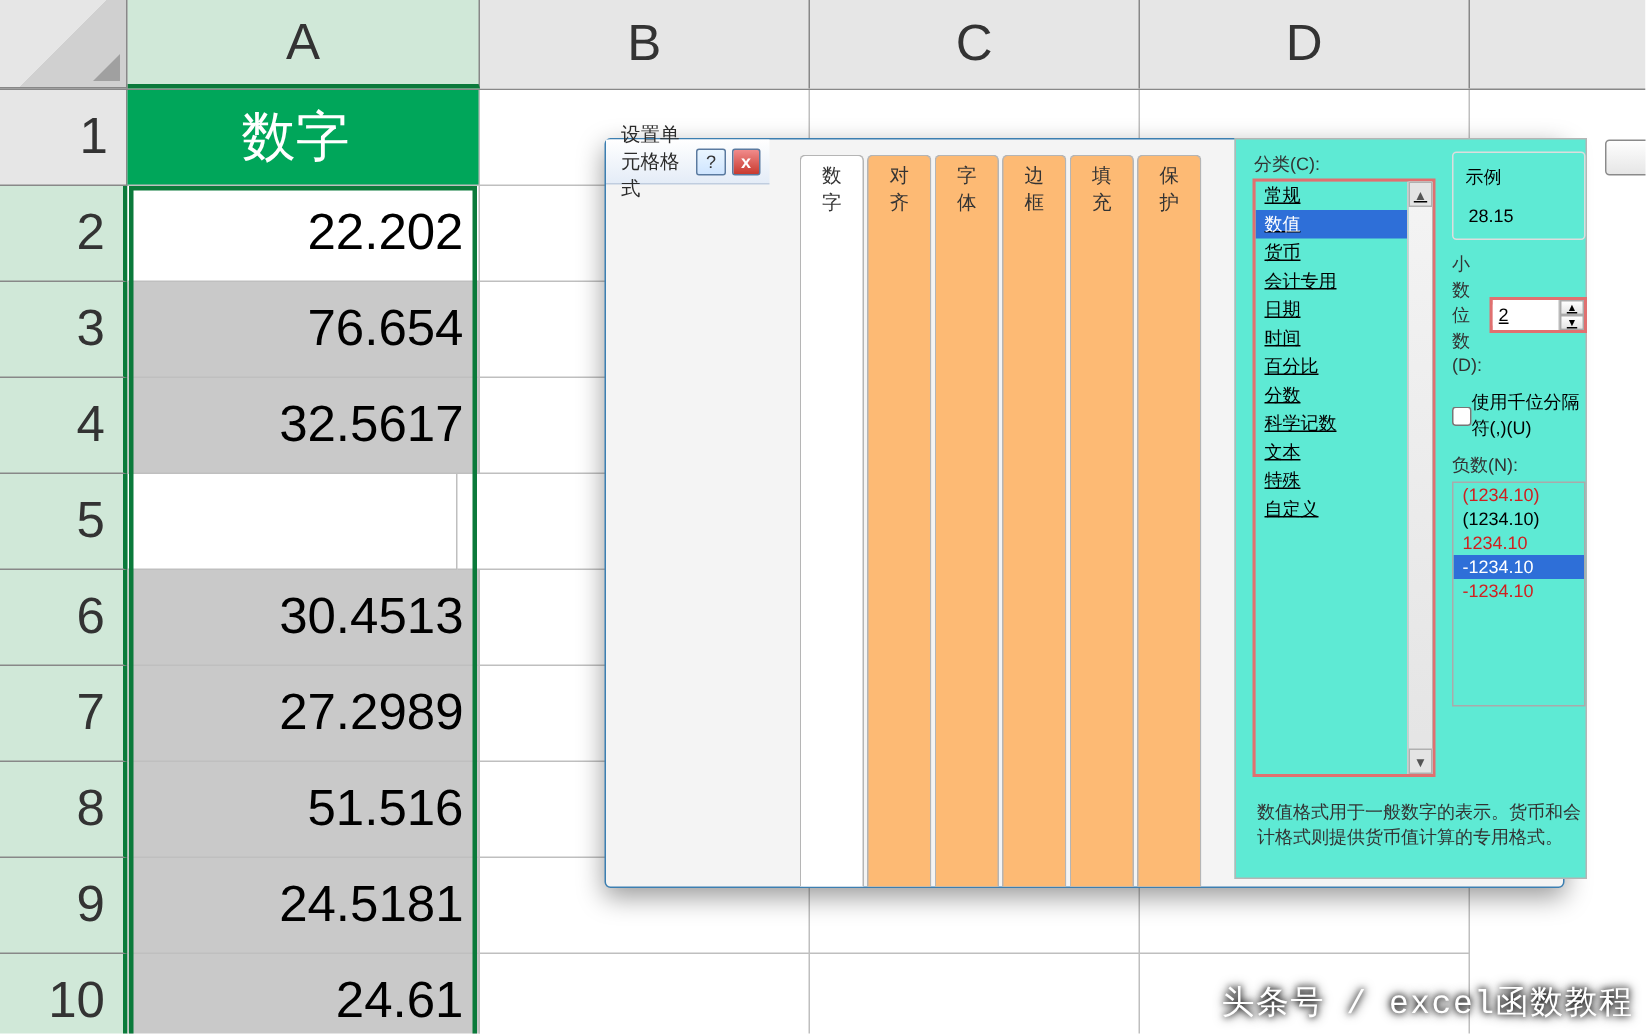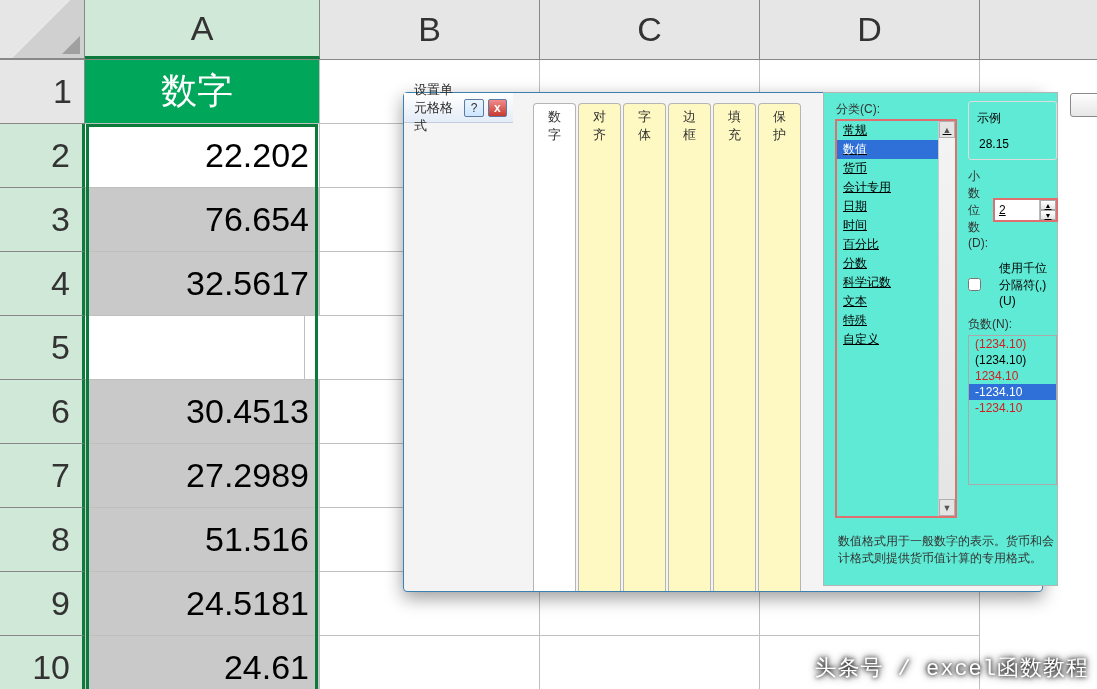--- a/index.html
+++ b/index.html
@@ -35,21 +35,21 @@
   .cell.sel-range { background: #c9c9c9; text-align: center; }
   .sel-border { position: absolute; border: 3px solid #0b7a3b; left: 86px; top: 124px; width: 232px; height: 576px; pointer-events: none; }
 
   
   .dialog { position: absolute; left: 403px; top: 92px; width: 640px; height: 500px; background: #f4f4f4; border: 1px solid #3c7fb1; border-radius: 4px; box-shadow: 0 6px 18px rgba(0,0,0,0.4); display:flex; flex-direction:row; }
   .dlg-title { height: 30px; background: linear-gradient(#fff,#e4ecf7); border-bottom:1px solid #c0cddf; display:flex; align-items:center; padding:0 6px 0 10px; font-size:13px; color:#2b2b2b; }
   .dlg-title .spacer { flex:1; }
   .dlg-help, .dlg-close { width: 36px; height: 18px; margin-left:4px; border:1px solid #5a7aa0; background: linear-gradient(#eaf6ff,#cfe5ff); border-radius:2px; display:flex; align-items:center; justify-content:center; font-size:12px; color:#333; }
   .dlg-close { background: linear-gradient(#f18b8b,#c83a2f); color:#fff; font-weight:bold; }
   .dlg-tabs { display:flex; gap:2px; padding:10px 10px 0 20px; }
-  .dlg-tab { padding:4px 14px; font-size:13px; border:1px solid #b5b5b5; border-bottom:none; background:#fef9c3; color:#333; border-radius:4px 4px 0 0; }
+  .dlg-tab { padding:4px 14px; font-size:13px; border:1px solid #b5b5b5; border-bottom:none; background:#fdba74; color:#333; border-radius:4px 4px 0 0; }
   .dlg-tab.active { background:#fff; position:relative; z-index:2; }
   .dlg-body { margin:0 12px 4px 12px; background:#5eead4; border:1px solid #b5b5b5; padding:8px 0 12px 12px; flex:1; display:flex; gap:12px; position:relative; top:-1px; flex-direction:column; }
   .body-top { display:flex; gap:12px; flex:1; }
   .cat-col { width:120px; display:flex; flex-direction:column; }
   .cat-label, .lbl { font-size:12px; margin-bottom:2px; color:#333; }
   .cat-list { border:1px solid #aaa; flex:1; overflow:hidden; display:flex; }
   .cat-items { flex:1; }
   .cat-item { font-size:12px; padding:1px 6px; color:#000; cursor:default; }
   .cat-item.selected { background:#2e6fd8; color:#fff; }
   .cat-scroll { width:17px; background:linear-gradient(#f4f4f4,#e4e4e4); border-left:1px solid #ccc; position:relative; }
@@ -58,21 +58,21 @@
 
   .right-col { flex:1; display:flex; flex-direction:column; gap:8px; }
   .group-box { border:1px solid #ddd; border-radius:3px; padding:8px; font-size:12px; }
   .group-title { font-size:12px; margin-bottom:6px; }
   .sample-val { padding:4px 0 0 2px; }
   .row-flex { display:flex; align-items:center; gap:6px; font-size:12px; }
   .spinner { display:inline-flex; align-items:center; border:1px solid #e07070; background:#fff; height:22px; }
   .spinner input { width:44px; border:none; outline:none; text-align:left; padding:0 4px; font-size:12px; }
   .spin-btns { display:flex; flex-direction:column; border-left:1px solid #bbb; }
   .spin-btns button { width:16px; height:10px; font-size:7px; line-height:1; border:1px solid #aaa; background:linear-gradient(#fff,#e4e4e4); padding:0; }
-  .chk { display:flex; align-items:center; gap:18px; font-size:12px; }
+  .chk { display:flex; align-items:center; gap:0; font-size:12px; }
   .neg-list { border:1px solid #aaa; height:150px; overflow:hidden; }
   .neg-item { font-size:12px; padding:1px 6px; }
   .neg-item.red { color:#d02020; }
   .neg-item.blk { color:#000; }
   .neg-item.selected { background:#2e6fd8; color:#fff; }
   .desc { font-size:12px; color:#333; padding:4px 2px 6px 2px; }
   .hl-box { outline:2px solid #e07070; outline-offset:-1px;text-decoration:underline; }
 
   .dlg-buttons { display:flex; justify-content:flex-end; gap:10px; padding:0 16px 12px 0; }
   .btn { min-width:80px; height:24px; border:1px solid #8a8a8a; background:linear-gradient(#fefefe,#e6e6e6); border-radius:3px; font-size:12px; color:#222; }

